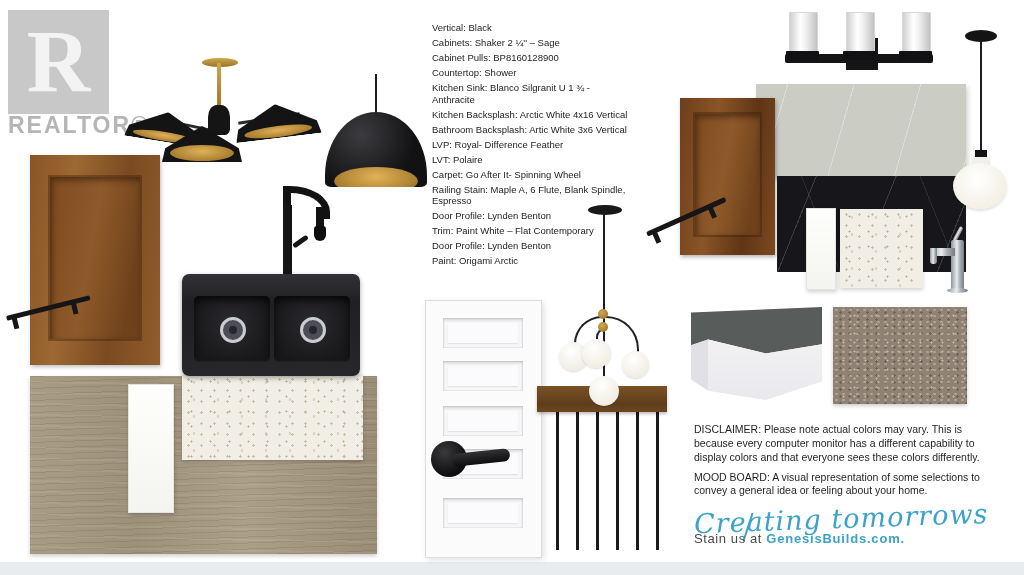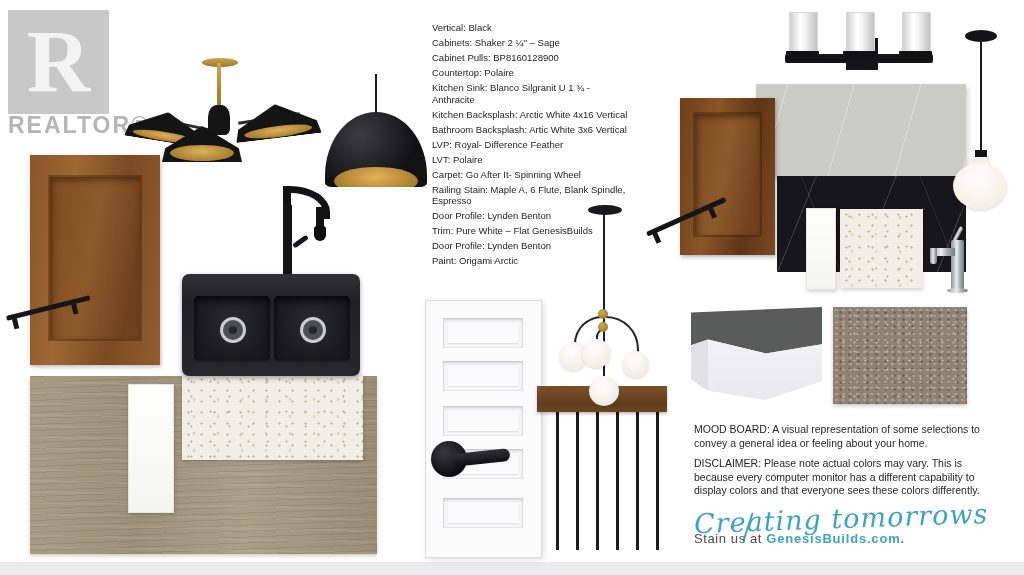--- a/index.html
+++ b/index.html
@@ -206,30 +206,30 @@
   <div class="abs z1" id="lvp"></div>
 
   <div class="abs z2 white-tile" style="left:128px;top:384px;width:44px;height:127px;"></div>
 
   <div class="abs z2 speckle" style="left:182px;top:374px;width:181px;height:86px;"></div>
 
   <div class="abs z4" id="specs">
     <p>Vertical:  Black</p>
     <p>Cabinets: Shaker 2 ¼'' – Sage</p>
     <p>Cabinet Pulls: BP8160128900</p>
-    <p>Countertop: Polaire</p>
+    <p>Countertop: Shower</p>
     <p>Kitchen Sink: Blanco Silgranit U 1 ¾ -Anthracite</p>
     <p>Kitchen Backsplash: Arctic White 4x16 Vertical</p>
     <p>Bathroom Backsplash: Artic White 3x6 Vertical</p>
     <p>LVP: Royal- Difference Feather</p>
     <p>LVT: Polaire</p>
     <p>Carpet: Go After It- Spinning Wheel</p>
     <p>Railing Stain: Maple A, 6 Flute, Blank Spindle, Espresso</p>
     <p>Door Profile: Lynden Benton</p>
-    <p>Trim: Pure White – Flat GenesisBuilds</p>
+    <p>Trim: Paint White – Flat Contemporary</p>
     <p>Door Profile: Lynden Benton</p>
     <p>Paint: Origami Arctic</p>
   </div>
 
   <div class="abs z2" id="door">
     <div class="door-panel" style="top:17px;"></div>
     <div class="door-panel" style="top:60px;"></div>
     <div class="door-panel" style="top:105px;"></div>
     <div class="door-panel" style="top:148px;"></div>
     <div class="door-panel" style="top:197px;"></div>
@@ -303,22 +303,22 @@
 
   <div class="abs z2" id="baseboard">
     <div class="wall"></div>
     <div class="board-left"></div>
     <div class="board"></div>
   </div>
 
   <div class="abs z2" id="carpet"></div>
 
   <div class="abs z4" id="notes">
+    <p>DISCLAIMER:  Please note actual colors may vary. This is because every computer monitor has a different capability to display colors and that everyone sees these colors differently.</p>
     <p>MOOD BOARD:  A visual representation of some selections to convey a general idea or feeling about your home.</p>
-    <p>DISCLAIMER:  Please note actual colors may vary. This is because every computer monitor has a different capability to display colors and that everyone sees these colors differently.</p>
   </div>
 
   <div class="abs z4" id="footer-script">Creating tomorrows</div>
   <div class="abs z4" id="swash"></div>
   <div class="abs z4" id="footer-line">
     <span>Stain us at </span>
     <span class="site">GenesisBuilds.com.</span>
   </div>
 
   <div class="abs z1" id="bottom-strip"></div>

